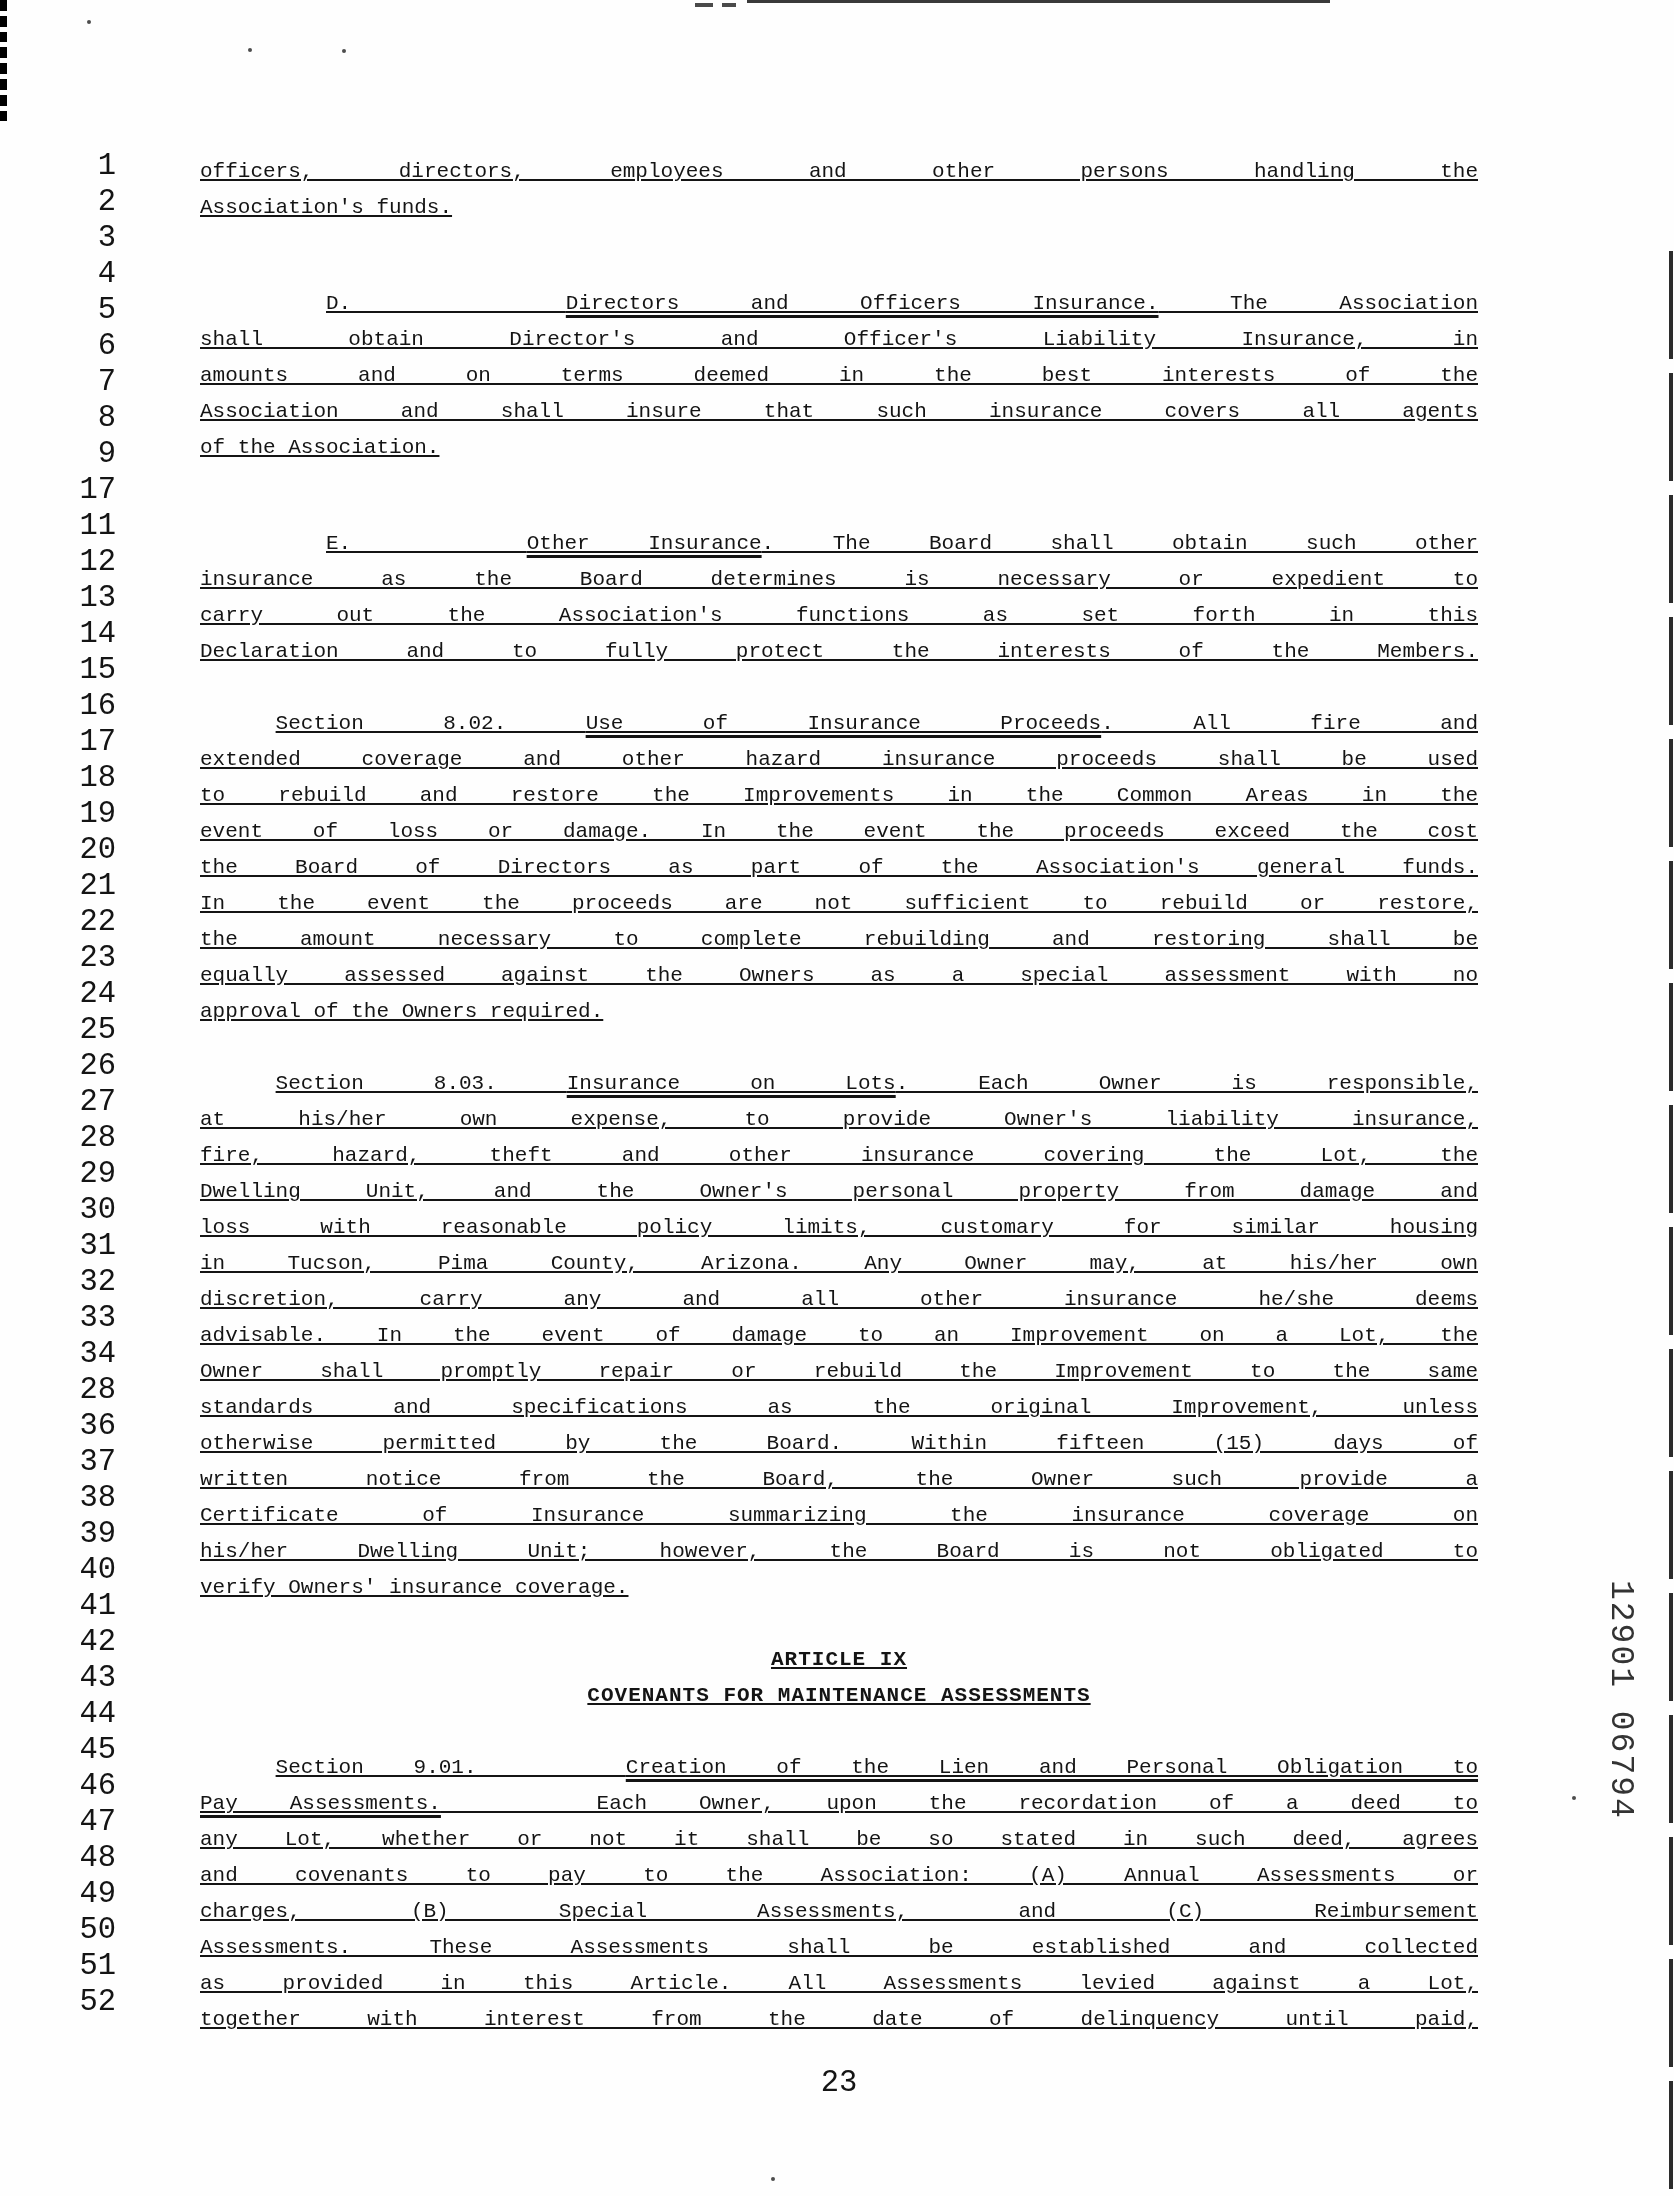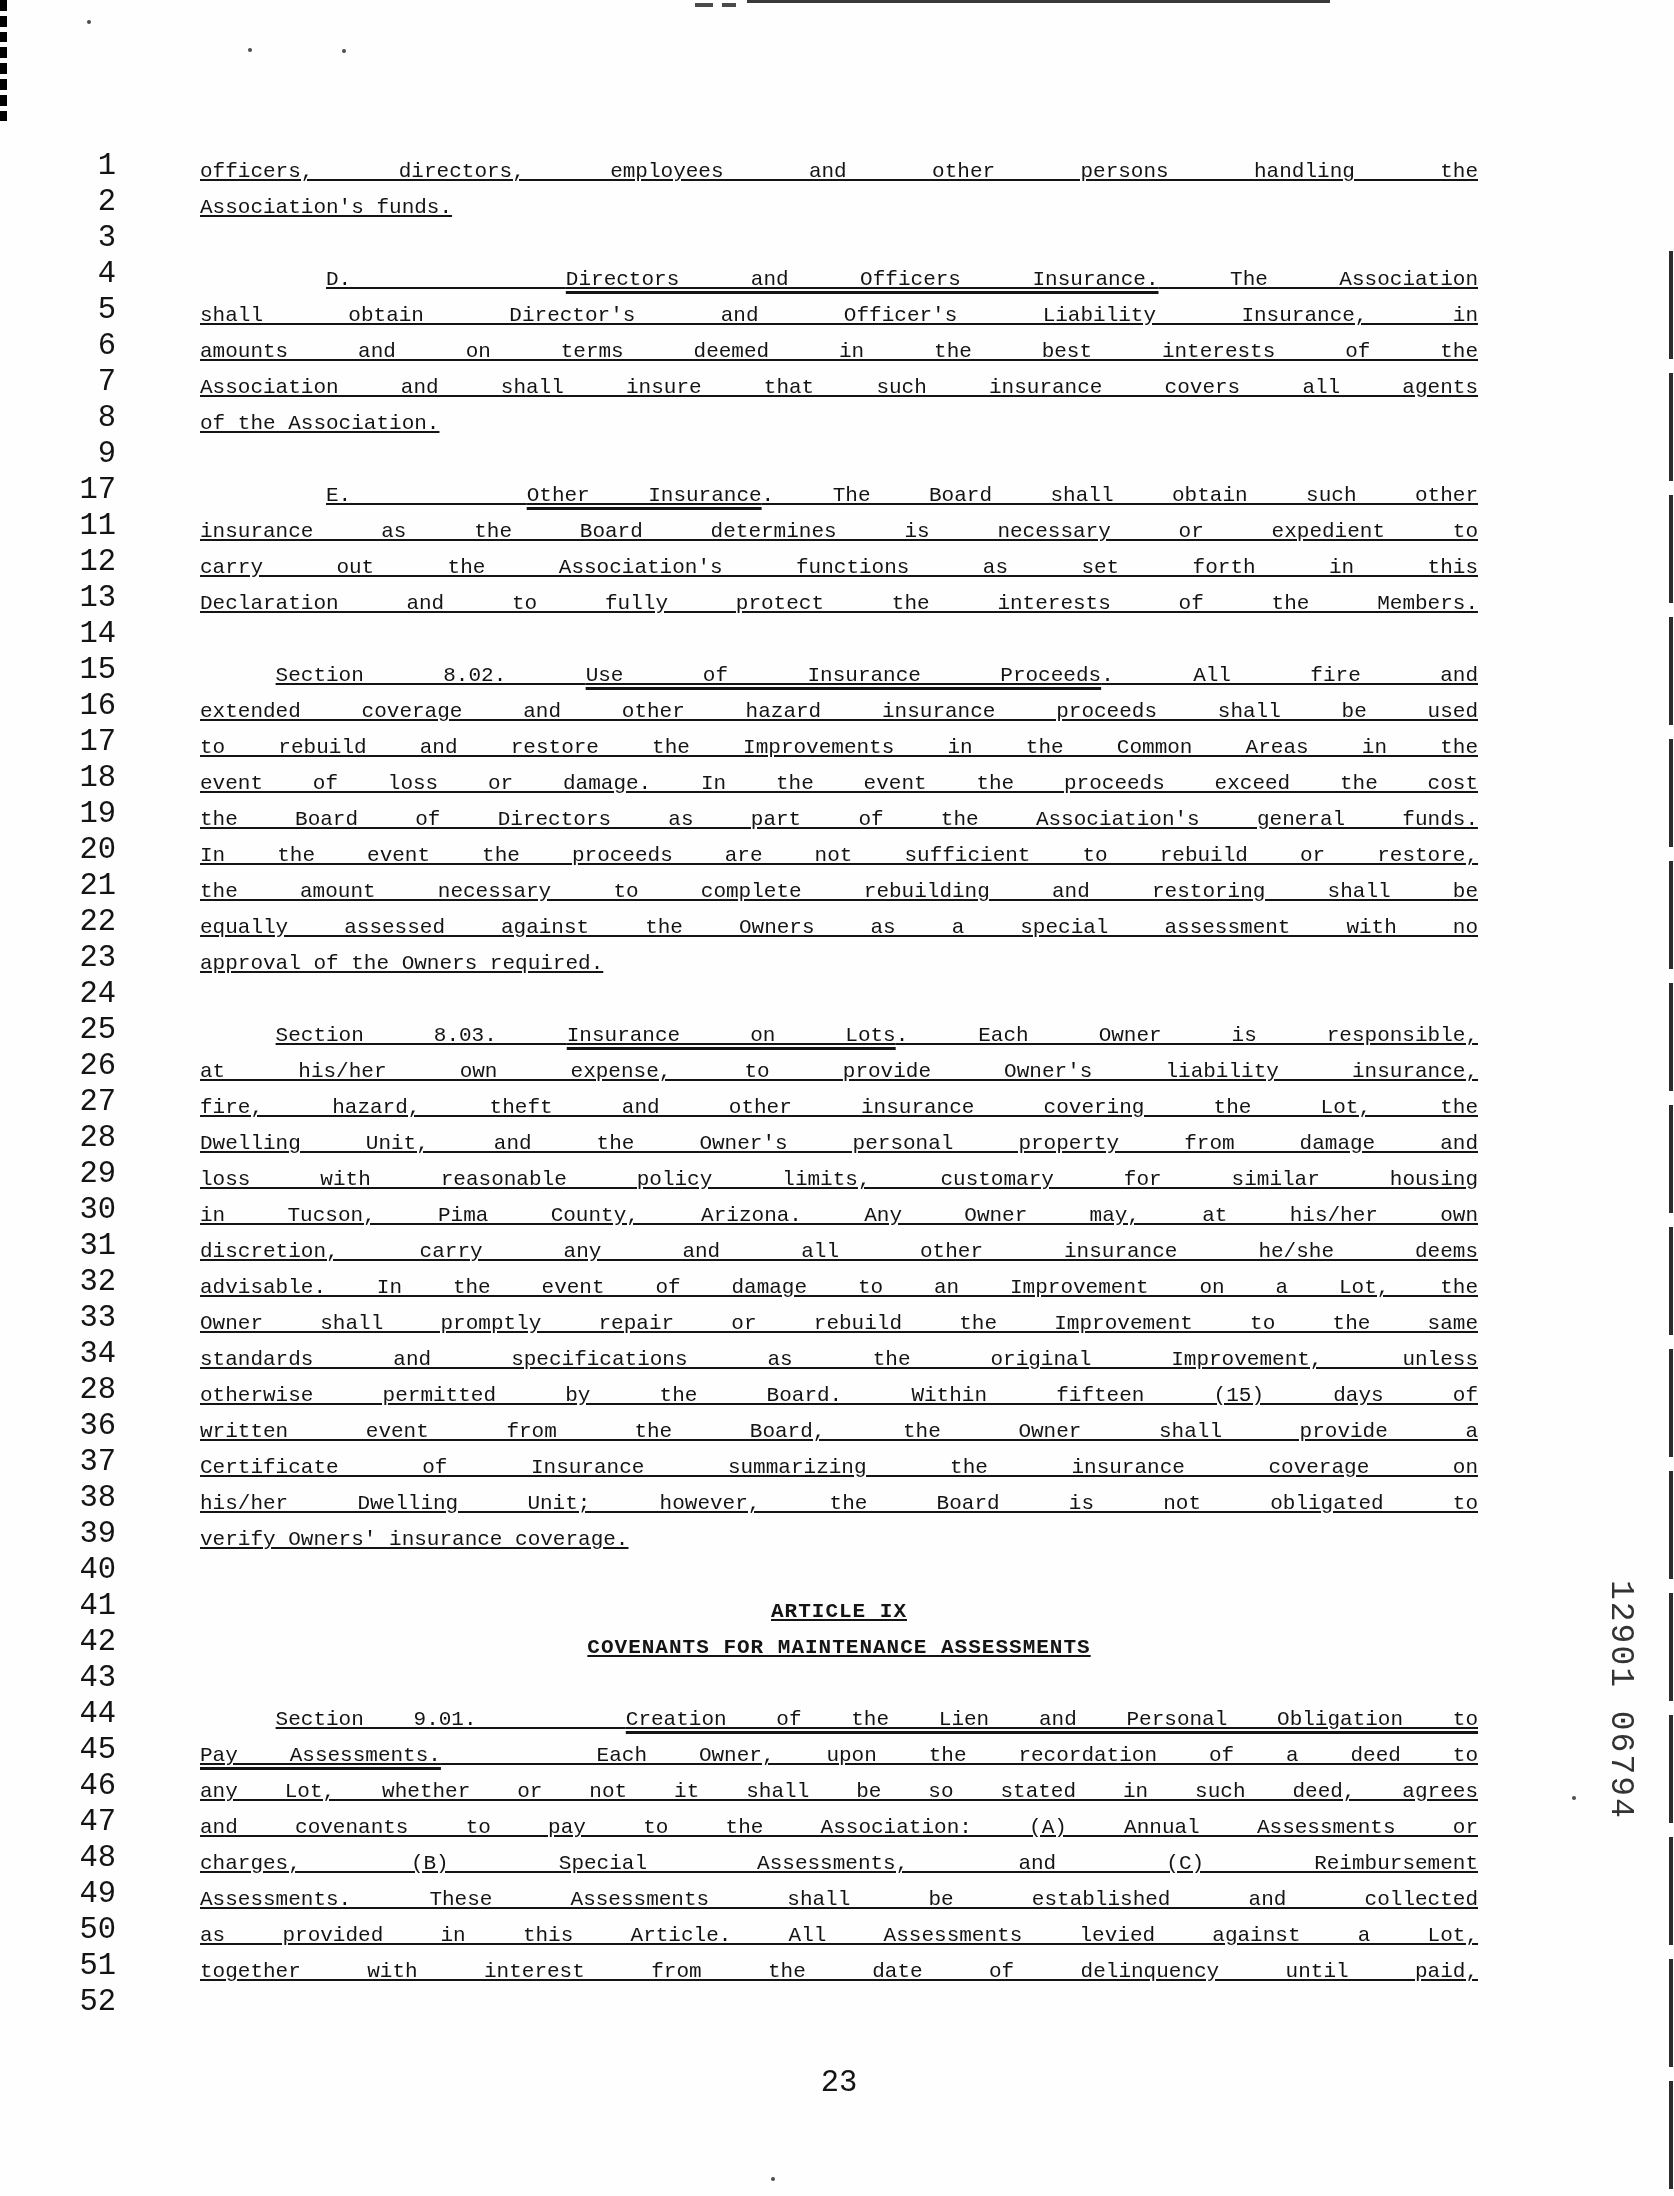--- a/index.html
+++ b/index.html
@@ -17,21 +17,21 @@
   }
   .textcol{
     position:absolute;left:200px;top:154px;width:1278px;
     font-size:21px;line-height:36px;text-decoration:underline;
   }
   .row{height:36px;overflow:visible;}
   .row.j{text-align:justify;text-align-last:justify;}
   .row.c{text-align:right;text-align-last:center;}
   .row.b{font-weight:bold;letter-spacing:1px;}
   .ind6{padding-left:6ch;}
-  .ind10{padding-left:10ch;}
+  .ind10{padding-left:10ch;margin-top:24px;}
   .u{text-decoration:underline;text-decoration-thickness:3.4px;text-underline-offset:5.9px;}
   .footer{
     position:absolute;left:200px;top:2066px;width:1278px;
     font-size:30.5px;text-align:center;
   }
   .stamp{
     position:absolute;left:1639px;top:1580px;width:286px;height:39px;
     font-size:33px;letter-spacing:2px;color:#333;
     transform-origin:top left;transform:rotate(90deg);
     white-space:nowrap;
@@ -152,21 +152,21 @@
       <div class="row j"><span>at his/her own expense, to provide Owner's liability insurance,</span></div>
       <div class="row j"><span>fire, hazard, theft and other insurance covering the Lot, the</span></div>
       <div class="row j"><span>Dwelling Unit, and the Owner's personal property from damage and</span></div>
       <div class="row j"><span>loss with reasonable policy limits, customary for similar housing</span></div>
       <div class="row j"><span>in Tucson, Pima County, Arizona. Any Owner may, at his/her own</span></div>
       <div class="row j"><span>discretion, carry any and all other insurance he/she deems</span></div>
       <div class="row j"><span>advisable. In the event of damage to an Improvement on a Lot, the</span></div>
       <div class="row j"><span>Owner shall promptly repair or rebuild the Improvement to the same</span></div>
       <div class="row j"><span>standards and specifications as the original Improvement, unless</span></div>
       <div class="row j"><span>otherwise permitted by the Board. Within fifteen (15) days of</span></div>
-      <div class="row j"><span>written event from the Board, the Owner shall provide a</span></div>
+      <div class="row j"><span>written notice from the Board, the Owner such provide a</span></div>
       <div class="row j"><span>Certificate of Insurance summarizing the insurance coverage on</span></div>
       <div class="row j"><span>his/her Dwelling Unit; however, the Board is not obligated to</span></div>
       <div class="row"><span>verify Owners' insurance coverage.</span></div>
       <div class="row"></div>
       <div class="row c b"><span>ARTICLE IX</span></div>
       <div class="row c b"><span>COVENANTS FOR MAINTENANCE ASSESSMENTS</span></div>
       <div class="row"></div>
       <div class="row j ind6"><span>Section 9.01.&nbsp;&nbsp; </span><span class="u">Creation of the Lien and Personal Obligation to</span></div>
       <div class="row j"><span class="u">Pay Assessments.</span><span>&nbsp;&nbsp; Each Owner, upon the recordation of a deed to</span></div>
       <div class="row j"><span>any Lot, whether or not it shall be so stated in such deed, agrees</span></div>

